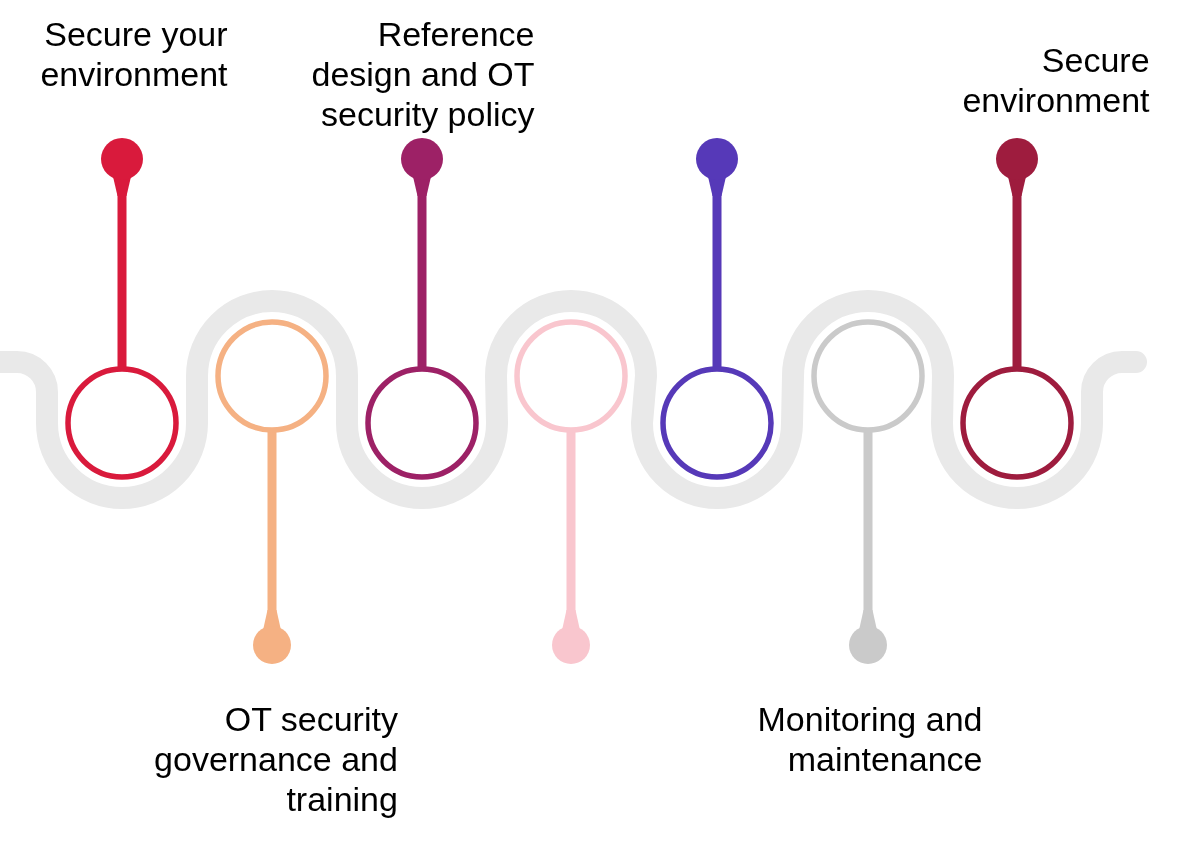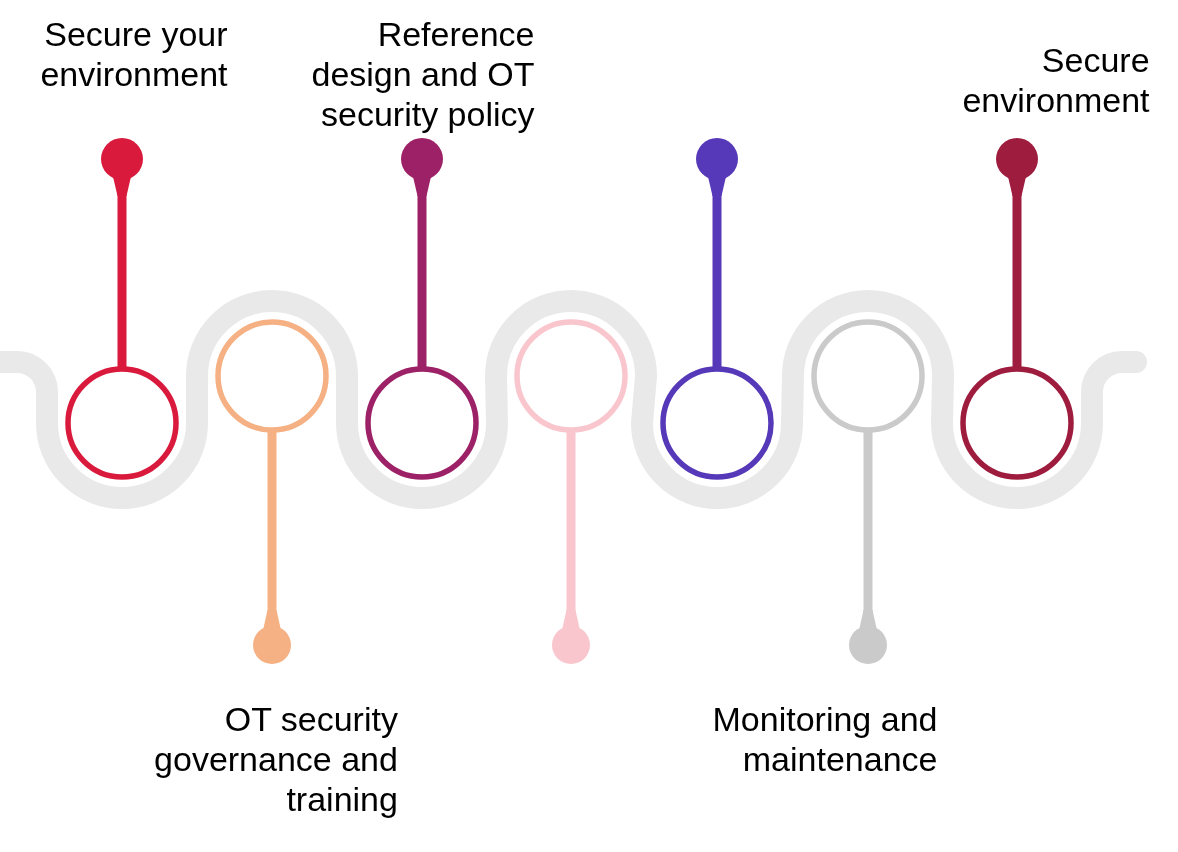--- a/index.html
+++ b/index.html
@@ -97,18 +97,18 @@
   </svg>
 
   <div class="label above" style="left:134px;">Secure your
 environment</div>
   <div class="label above" style="left:423px;">Reference
 design and OT
 security policy</div>
   <div class="label below" style="left:276px;">OT security
 governance and
 training</div>
-  <div class="label below" style="left:825px;">Monitoring and
+  <div class="label below" style="left:870px;">Monitoring and
 maintenance</div>
   <div class="label above" style="left:1056px;margin-top:26px;">Secure
 environment</div>
 
 </div>
 
 </body></html>

